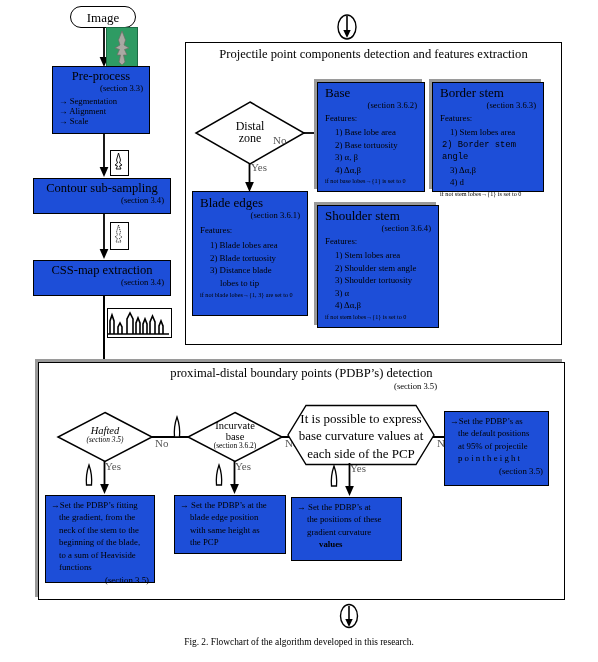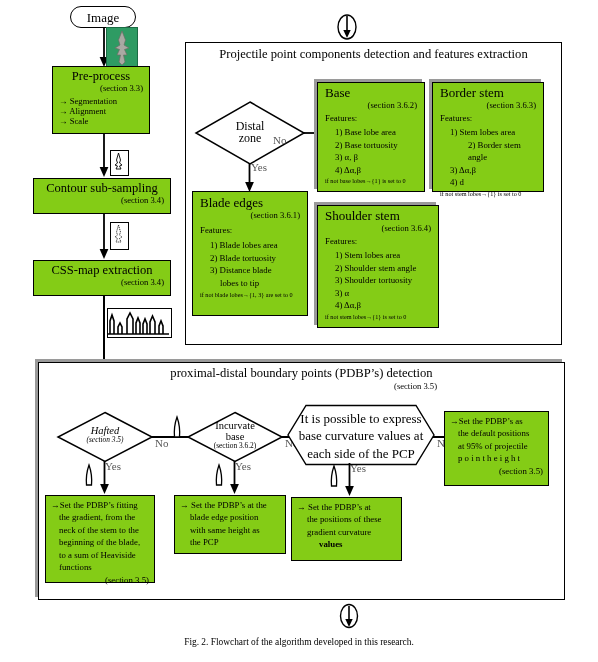--- a/index.html
+++ b/index.html
@@ -7,21 +7,21 @@
     width:598px; height:662px;
     background:#ffffff;
     font-family:"Liberation Serif", serif;
     color:#000;
     position:relative;
     overflow:hidden;
   }
   .abs { position:absolute; }
   .box {
     border:1.3px solid #000;
-    background:#84cc16;
+    background:#1d4ed8;
     box-sizing:border-box;
   }
   .panel {
     border:1.4px solid #000;
     background:#fff;
     box-sizing:border-box;
   }
   .panel-shadow {
     background:#9a9a9a;
     box-sizing:border-box;
@@ -172,21 +172,21 @@
   <div class="feat" style="margin-left:10px;">4) Δα,β</div>
   <div class="tiny" style="margin-top:1px;">if not base lobes→{1} is set to 0</div>
 </div>
 
 <div class="abs panel-shadow" style="left:429px; top:79px; width:112px; height:110px;"></div>
 <div class="abs box" style="left:432px; top:82px; width:112px; height:110px; padding:3px 7px;">
   <div class="ttl" style="font-size:13px;">Border stem</div>
   <div class="sec right">(section 3.6.3)</div>
   <div class="feat" style="margin-top:2px;">Features:</div>
   <div class="feat" style="margin-left:10px; margin-top:2px;">1) Stem lobes area</div>
-  <div class="feat" style="margin-left:28px;">2) Border stem angle</div>
+  <div class="feat" style="margin-left:2px;font-family:Liberation Mono, monospace;">2) Border stem angle</div>
   <div class="feat" style="margin-left:10px;">3) Δα,β</div>
   <div class="feat" style="margin-left:10px;">4) d</div>
   <div class="tiny" style="margin-top:1px;">if not stem lobes→{1} is set to 0</div>
 </div>
 
 <div class="abs panel-shadow" style="left:314px; top:202px; width:122px; height:123px;"></div>
 <div class="abs box" style="left:317px; top:205px; width:122px; height:123px; padding:3px 7px;">
   <div class="ttl" style="font-size:13px;">Shoulder stem</div>
   <div class="sec right">(section 3.6.4)</div>
   <div class="feat" style="margin-top:2px;">Features:</div>

